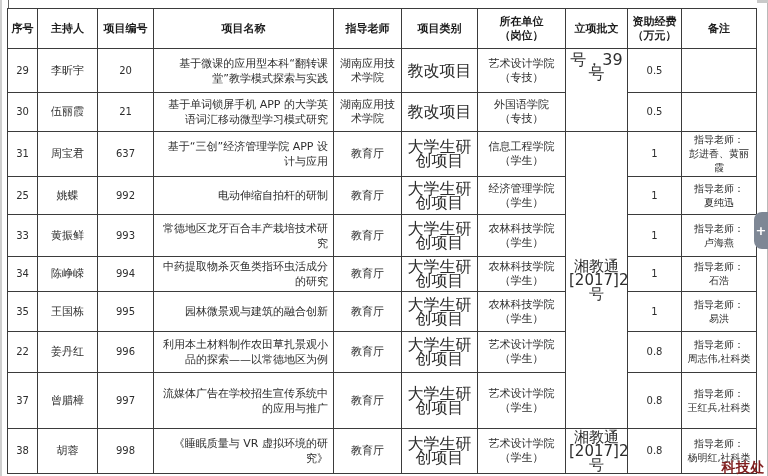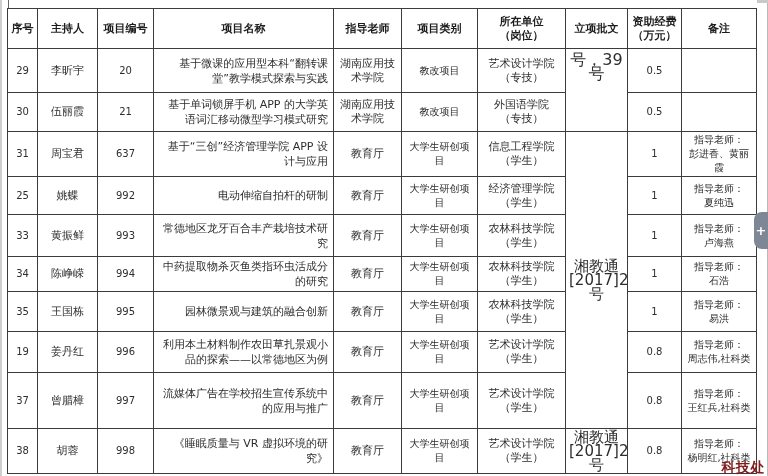--- a/index.html
+++ b/index.html
@@ -23,21 +23,21 @@
   .doc-table th,.doc-table td{
     border:1px solid #3b3b3b;
     padding:1px 3px;
     text-align:center;vertical-align:middle;
     white-space:pre-line;
     overflow:hidden;
   }
   .doc-table th{font-weight:bold;color:#1c1c1c;font-size:11px;}
   td.title-cell{text-align:right;padding:2px 5px;line-height:15px;}
   td.num-cell{font-size:10px;}
-  td.cat-cell{font-size:10px;margin-left:42px;}
+  td.cat-cell{font-size:16px;margin-left:42px;}
   td.note-cell{font-size:10px;line-height:14px;margin-top:21px;}
   td.approval-top{vertical-align:top;padding-top:4px;font-size:16px;}
   td.approval-mid{font-size:15px;}
 
   .plus-btn{
     position:absolute;right:0;top:212px;width:14px;height:37px;
     background:#7e8795;border-radius:8px 0 0 8px;
     display:flex;align-items:center;justify-content:center;
     color:#ffffff;font-size:13px;font-weight:bold;cursor:pointer;
   }
@@ -178,21 +178,21 @@
     <td>教育厅</td>
     <td class="cat-cell">大学生研创项目</td>
     <td>农林科技学院
 （学生）</td>
     <td class="num-cell">1</td>
     <td class="note-cell">指导老师：
 易洪</td>
   </tr>
 
   <tr style="height:41px">
-    <td class="num-cell">19</td>
+    <td class="num-cell">22</td>
     <td>姜丹红</td>
     <td class="num-cell">996</td>
     <td class="title-cell">利用本土材料制作农田草扎景观小品的探索——以常德地区为例</td>
     <td>教育厅</td>
     <td class="cat-cell">大学生研创项目</td>
     <td>艺术设计学院
 （学生）</td>
     <td class="num-cell">0.8</td>
     <td class="note-cell">指导老师：
 周志伟,社科类</td>

